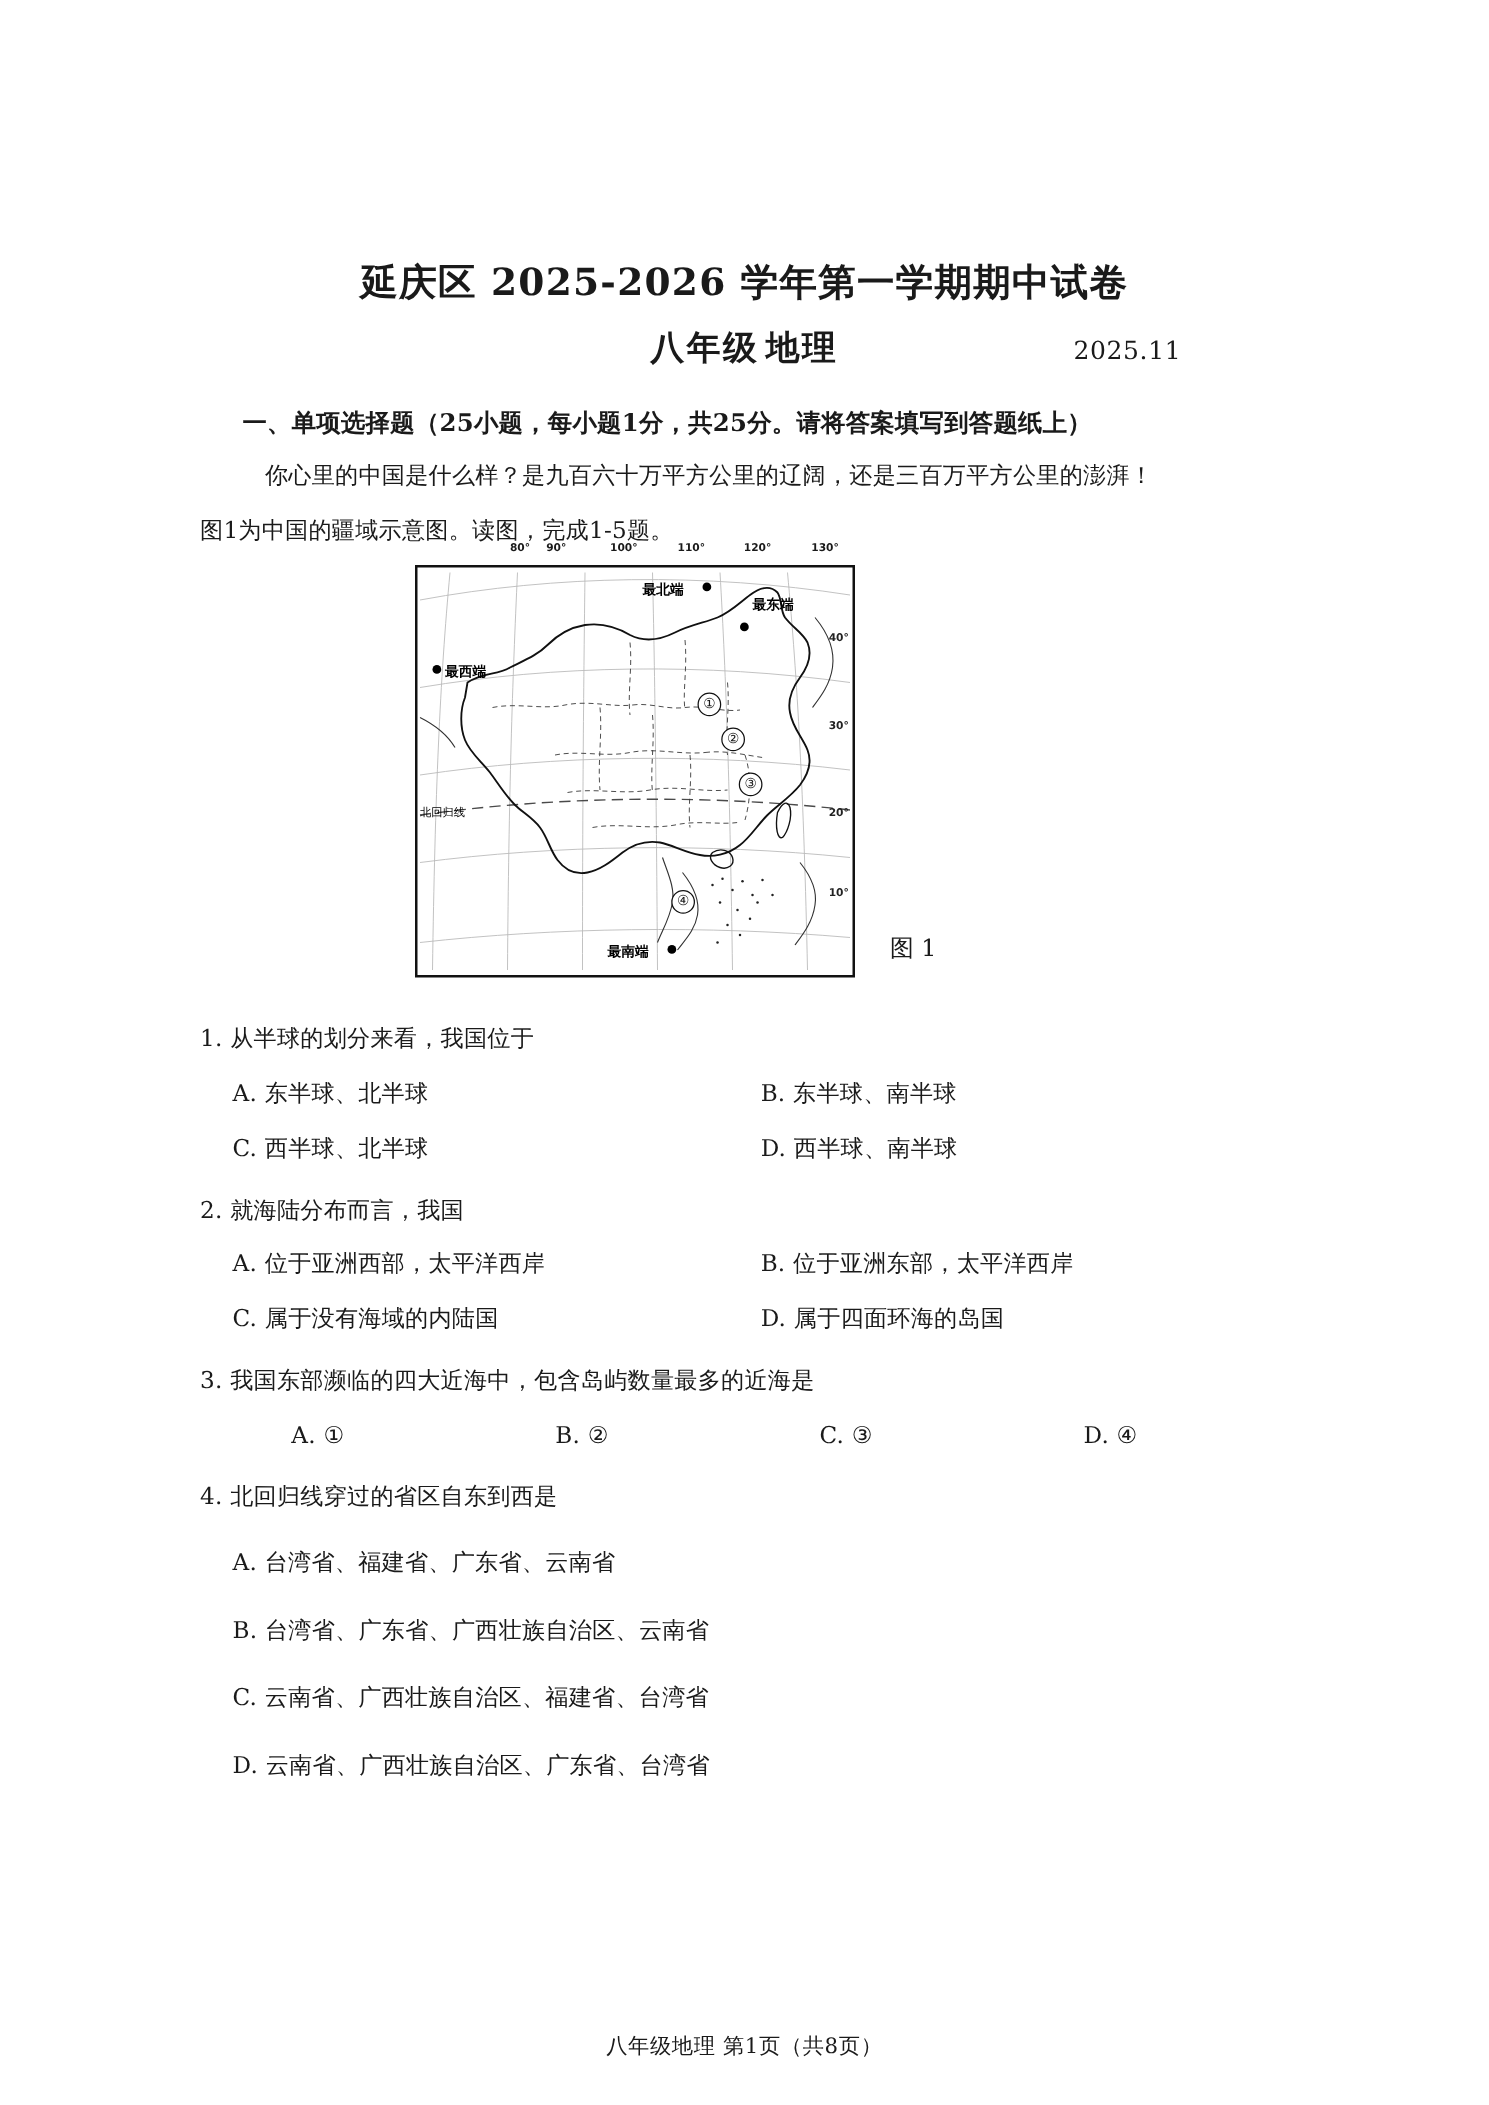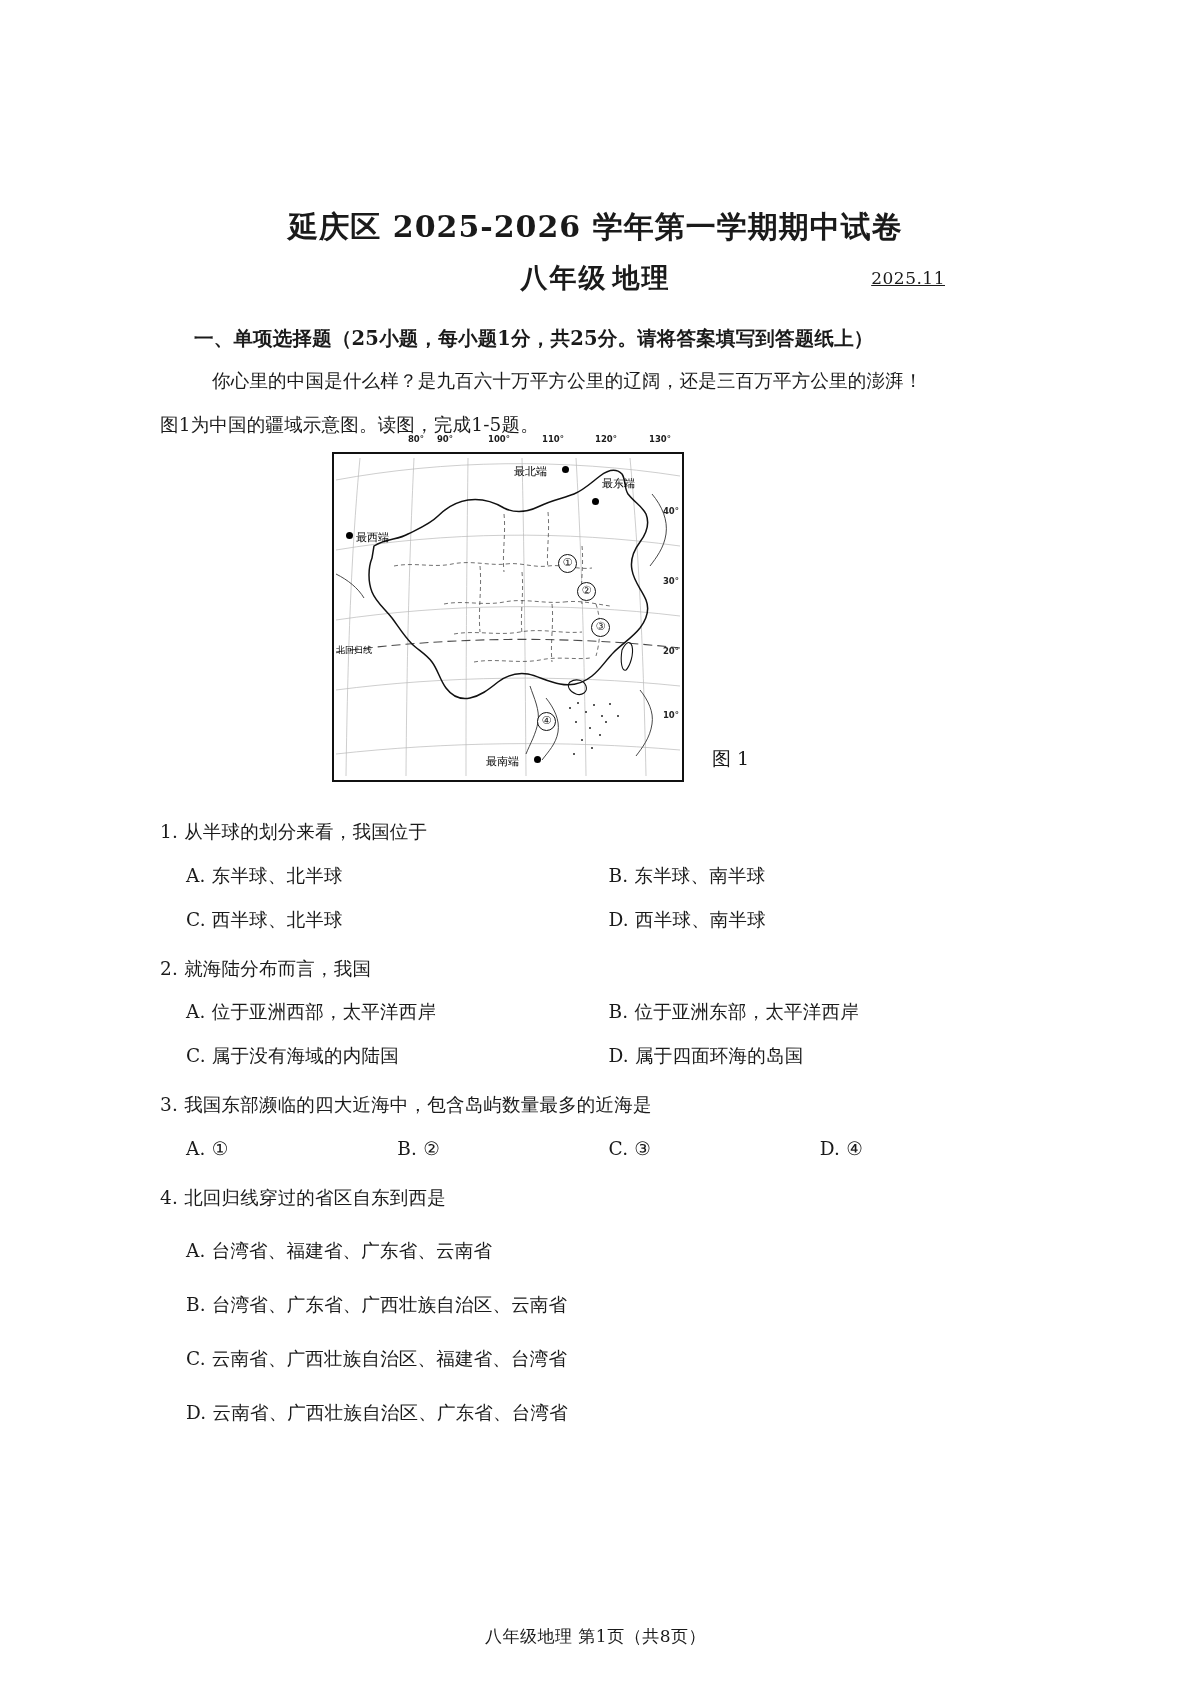--- a/index.html
+++ b/index.html
@@ -42,24 +42,23 @@
   }
   .doc-subtitle {
     font-size: 27px;
     font-weight: bold;
     letter-spacing: 2px;
   }
   .doc-date {
     position: absolute;
     right: 86px;
     top: 8px;
-    font-size: 17px;
+    font-size: 20px;
     font-weight: normal;
     letter-spacing: 0.5px;
-    text-decoration: underline;
   }
 
   
   .section-heading {
     font-size: 19.5px;
     font-weight: bold;
     margin-top: 24px;
     padding-left: 34px;
     letter-spacing: 0.2px;
     line-height: 1.5;
@@ -121,21 +120,21 @@
     font-size: 8.5px;
     font-weight: bold;
     font-family: "DejaVu Sans", "Liberation Sans", sans-serif;
     color: #222;
     white-space: nowrap;
     text-align: right;
   }
   .map-label {
     position: absolute;
     font-size: 11px;
-    font-weight: normal;
+    font-weight: bold;
     white-space: nowrap;
     color: #000;
   }
   .map-label.small {
     font-size: 9px;
     font-weight: normal;
   }
   .map-dot {
     position: absolute;
     width: 7px;
@@ -174,20 +173,21 @@
     line-height: 1.45;
     letter-spacing: 0.2px;
   }
   .opt-row.two-col .opt {
     width: 50%;
     box-sizing: border-box;
   }
   .opt-row.four-col .opt {
     width: 25%;
     box-sizing: border-box;
+    margin-left: 47px;
   }
   .opt-single {
     font-size: 18.5px;
     line-height: 1.45;
     margin-top: 27px;
     padding-left: 26px;
     letter-spacing: 0.2px;
   }
 
   

